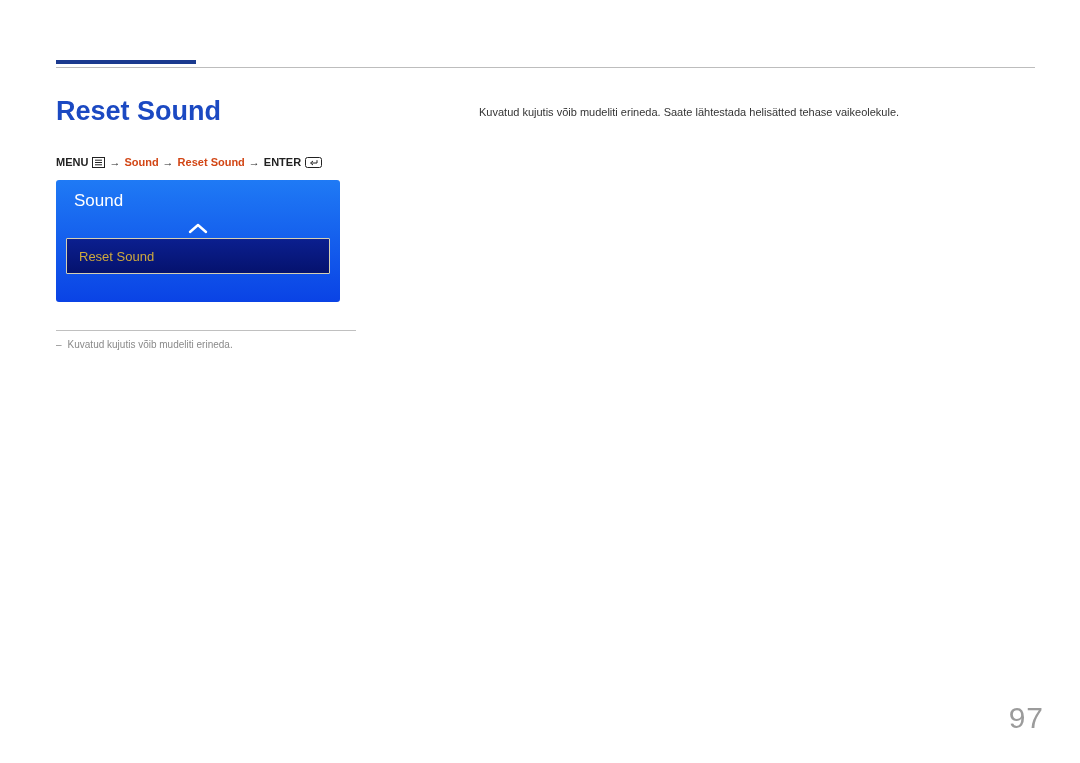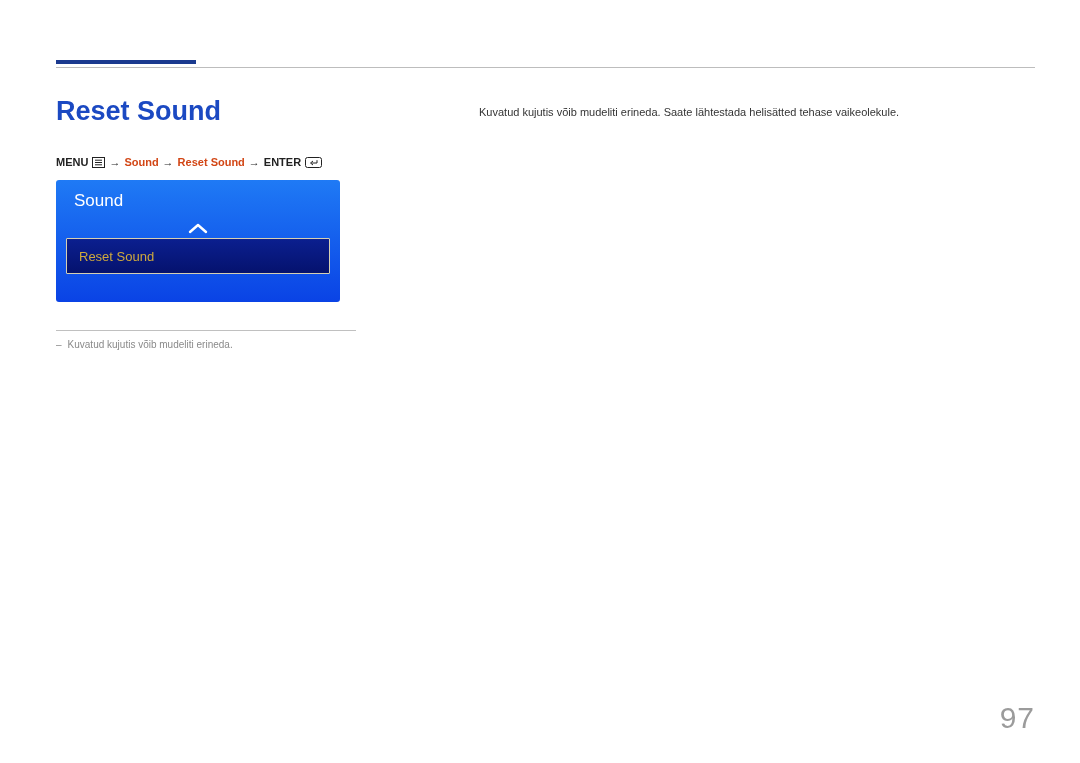--- a/index.html
+++ b/index.html
@@ -114,21 +114,21 @@
     top: 339px;
     font-size: 10px;
     color: #8a8a8a;
     display: flex;
     gap: 6px;
   }
   .footnote .dash { color: #8a8a8a; }
 
   .page-number {
     position: absolute;
-    right: 45px;
+    right: 36px;
     bottom: 28px;
     font-size: 30px;
     font-weight: 300;
     color: #9b9b9b;
     letter-spacing: 1px;
   }
 </style>
 </head>
 <body>
 

